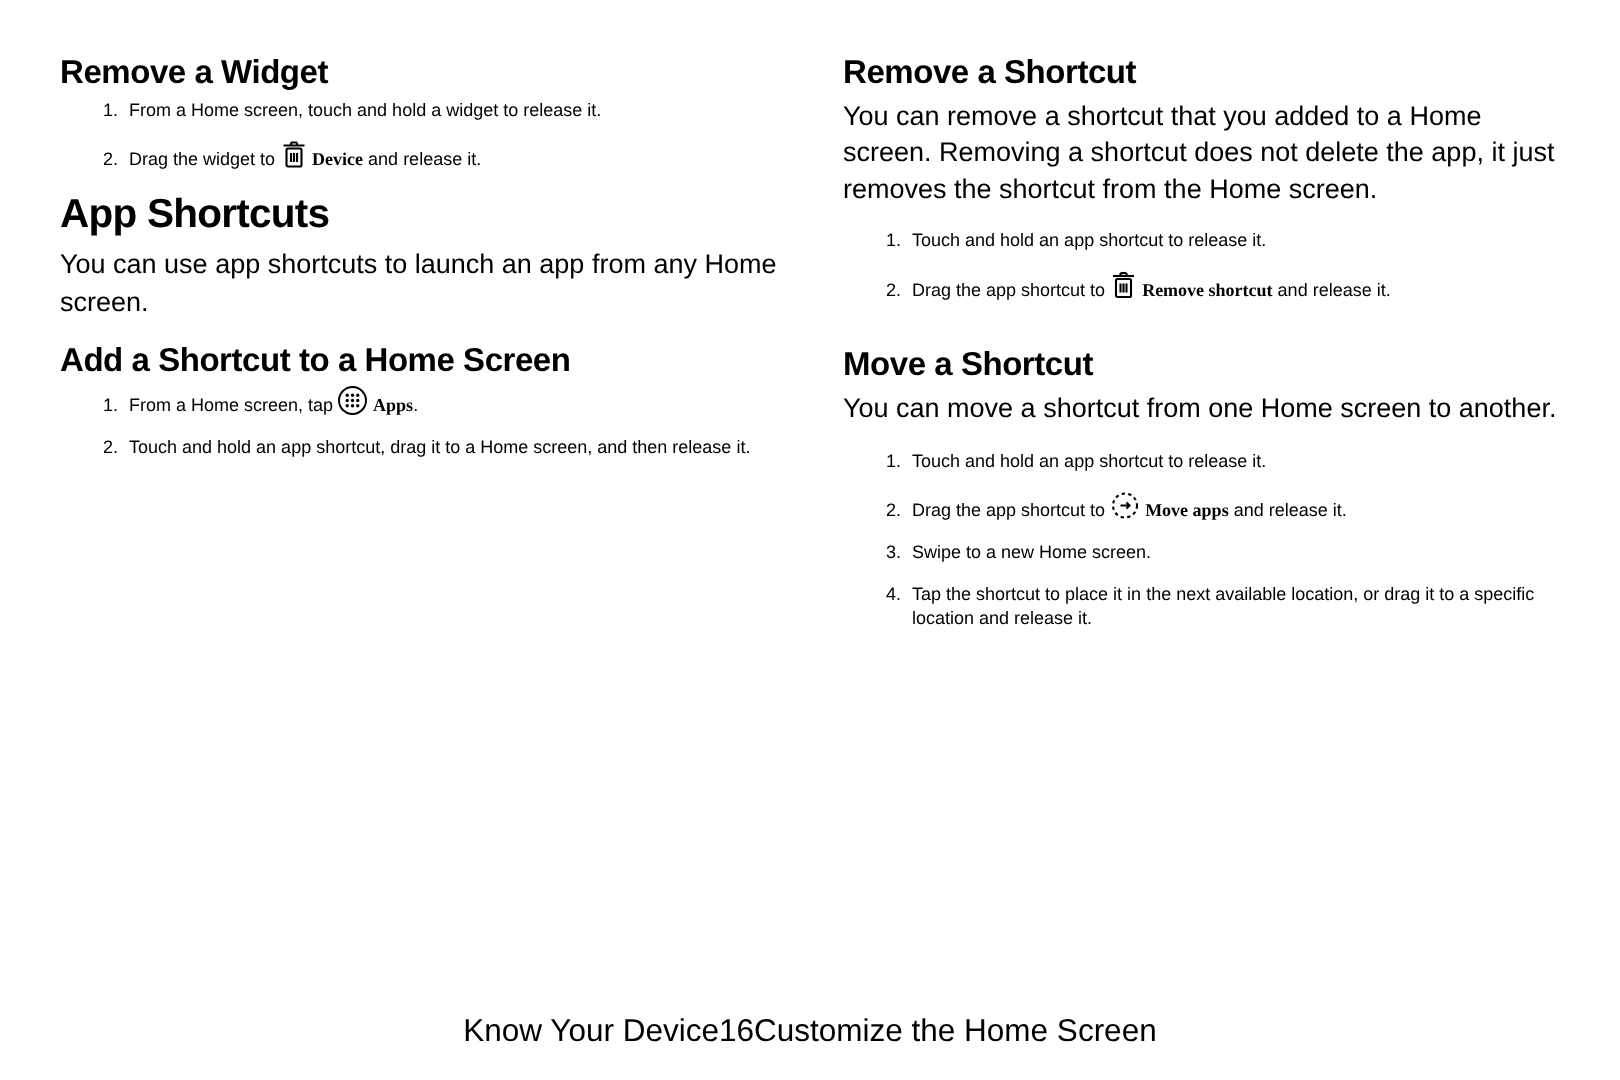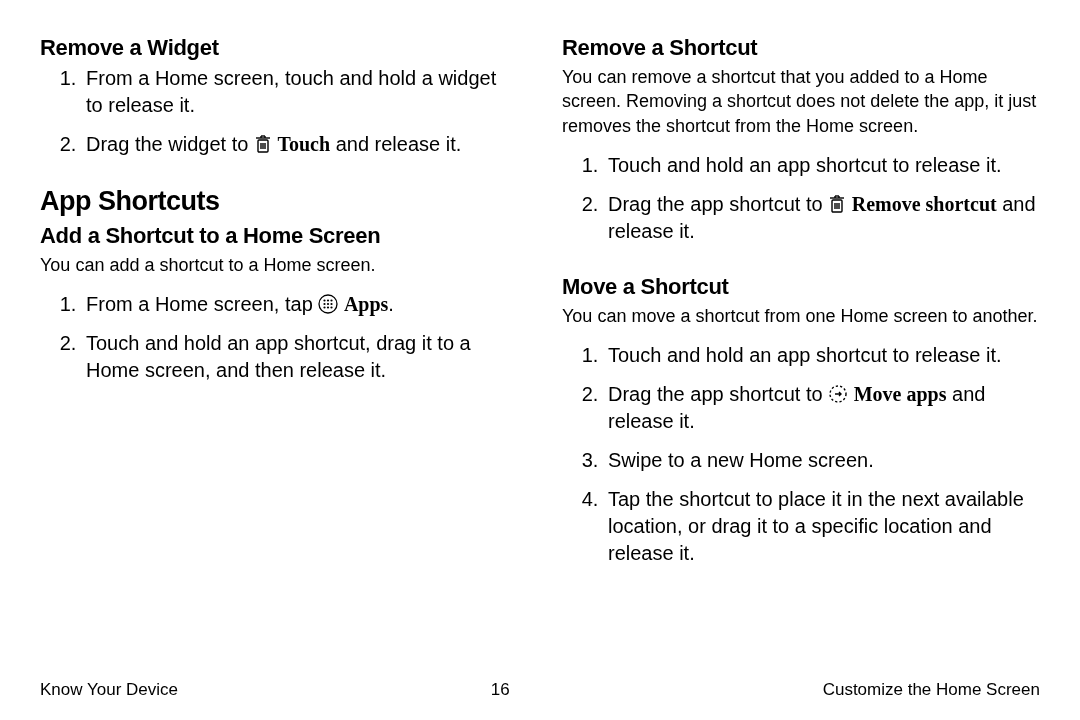--- a/index.html
+++ b/index.html
@@ -15,59 +15,59 @@
     display: flex;
     gap: 44px;
   }
   .col {
     flex: 1;
     min-width: 0;
   }
   h2 {
     font-size: 27px;
     font-weight: 600;
-    margin-top: 28px;
+    margin-top: 13px;
     margin-bottom: 6px;
     letter-spacing: -0.5px;
   }
   h3 {
     font-size: 22px;
     font-weight: 600;
     margin-bottom: 4px;
     letter-spacing: -0.3px;
   }
   h3.spaced { margin-top: 29px; }
   p {
     font-size: 18px;
     line-height: 1.35;
     margin-bottom: 14px;
   }
   ol {
     padding-left: 42px;
-    font-size: 20px;
+    font-size: 12px;
     line-height: 1.35;
   }
   ol li {
     padding-left: 4px;
     margin-bottom: 12px;
   }
   .bold { font-weight: 700; font-family: Liberation Serif, serif; }
   .icon {
     display: inline-block;
     vertical-align: -3px;
   }
   .icon svg { display: block; }
   .footer {
     position: absolute;
     bottom: 20px;
     left: 40px;
     right: 40px;
     display: flex;
-    justify-content: space-between;
-    font-size: 17px;
+    justify-content: center;
+    font-size: 21px;
   }
 </style>
 </head>
 <body>
 
 <div class="columns">
   <div class="col">
 
     <h3>Remove a Widget</h3>
     <ol>
@@ -78,28 +78,28 @@
                 <rect x="4" y="6" width="10" height="12" rx="1"></rect>
                 <line x1="2" y1="4" x2="16" y2="4"></line>
                 <line x1="7" y1="4" x2="7" y2="2"></line>
                 <line x1="11" y1="4" x2="11" y2="2"></line>
                 <line x1="7" y1="2" x2="11" y2="2"></line>
                 <line x1="7" y1="9" x2="7" y2="15"></line>
                 <line x1="9" y1="9" x2="9" y2="15"></line>
                 <line x1="11" y1="9" x2="11" y2="15"></line>
               </g>
             </svg></span>
-        <span class="bold">Touch</span><span> and release it.</span>
+        <span class="bold">Device</span><span> and release it.</span>
       </li>
     </ol>
 
     <h2>App Shortcuts</h2>
+    <p>You can use app shortcuts to launch an app from any Home screen.</p>
 
     <h3>Add a Shortcut to a Home Screen</h3>
-    <p>You can add a shortcut to a Home screen.</p>
     <ol>
       <li>
         <span>From a Home screen, tap </span><span class="icon"><svg width="20" height="20" viewBox="0 0 20 20">
               <circle cx="10" cy="10" r="9" fill="none" stroke="#000" stroke-width="1.3"></circle>
               <g fill="#000">
                 <circle cx="6.5" cy="6.5" r="1.1"></circle>
                 <circle cx="10" cy="6.5" r="1.1"></circle>
                 <circle cx="13.5" cy="6.5" r="1.1"></circle>
                 <circle cx="6.5" cy="10" r="1.1"></circle>
                 <circle cx="10" cy="10" r="1.1"></circle>

